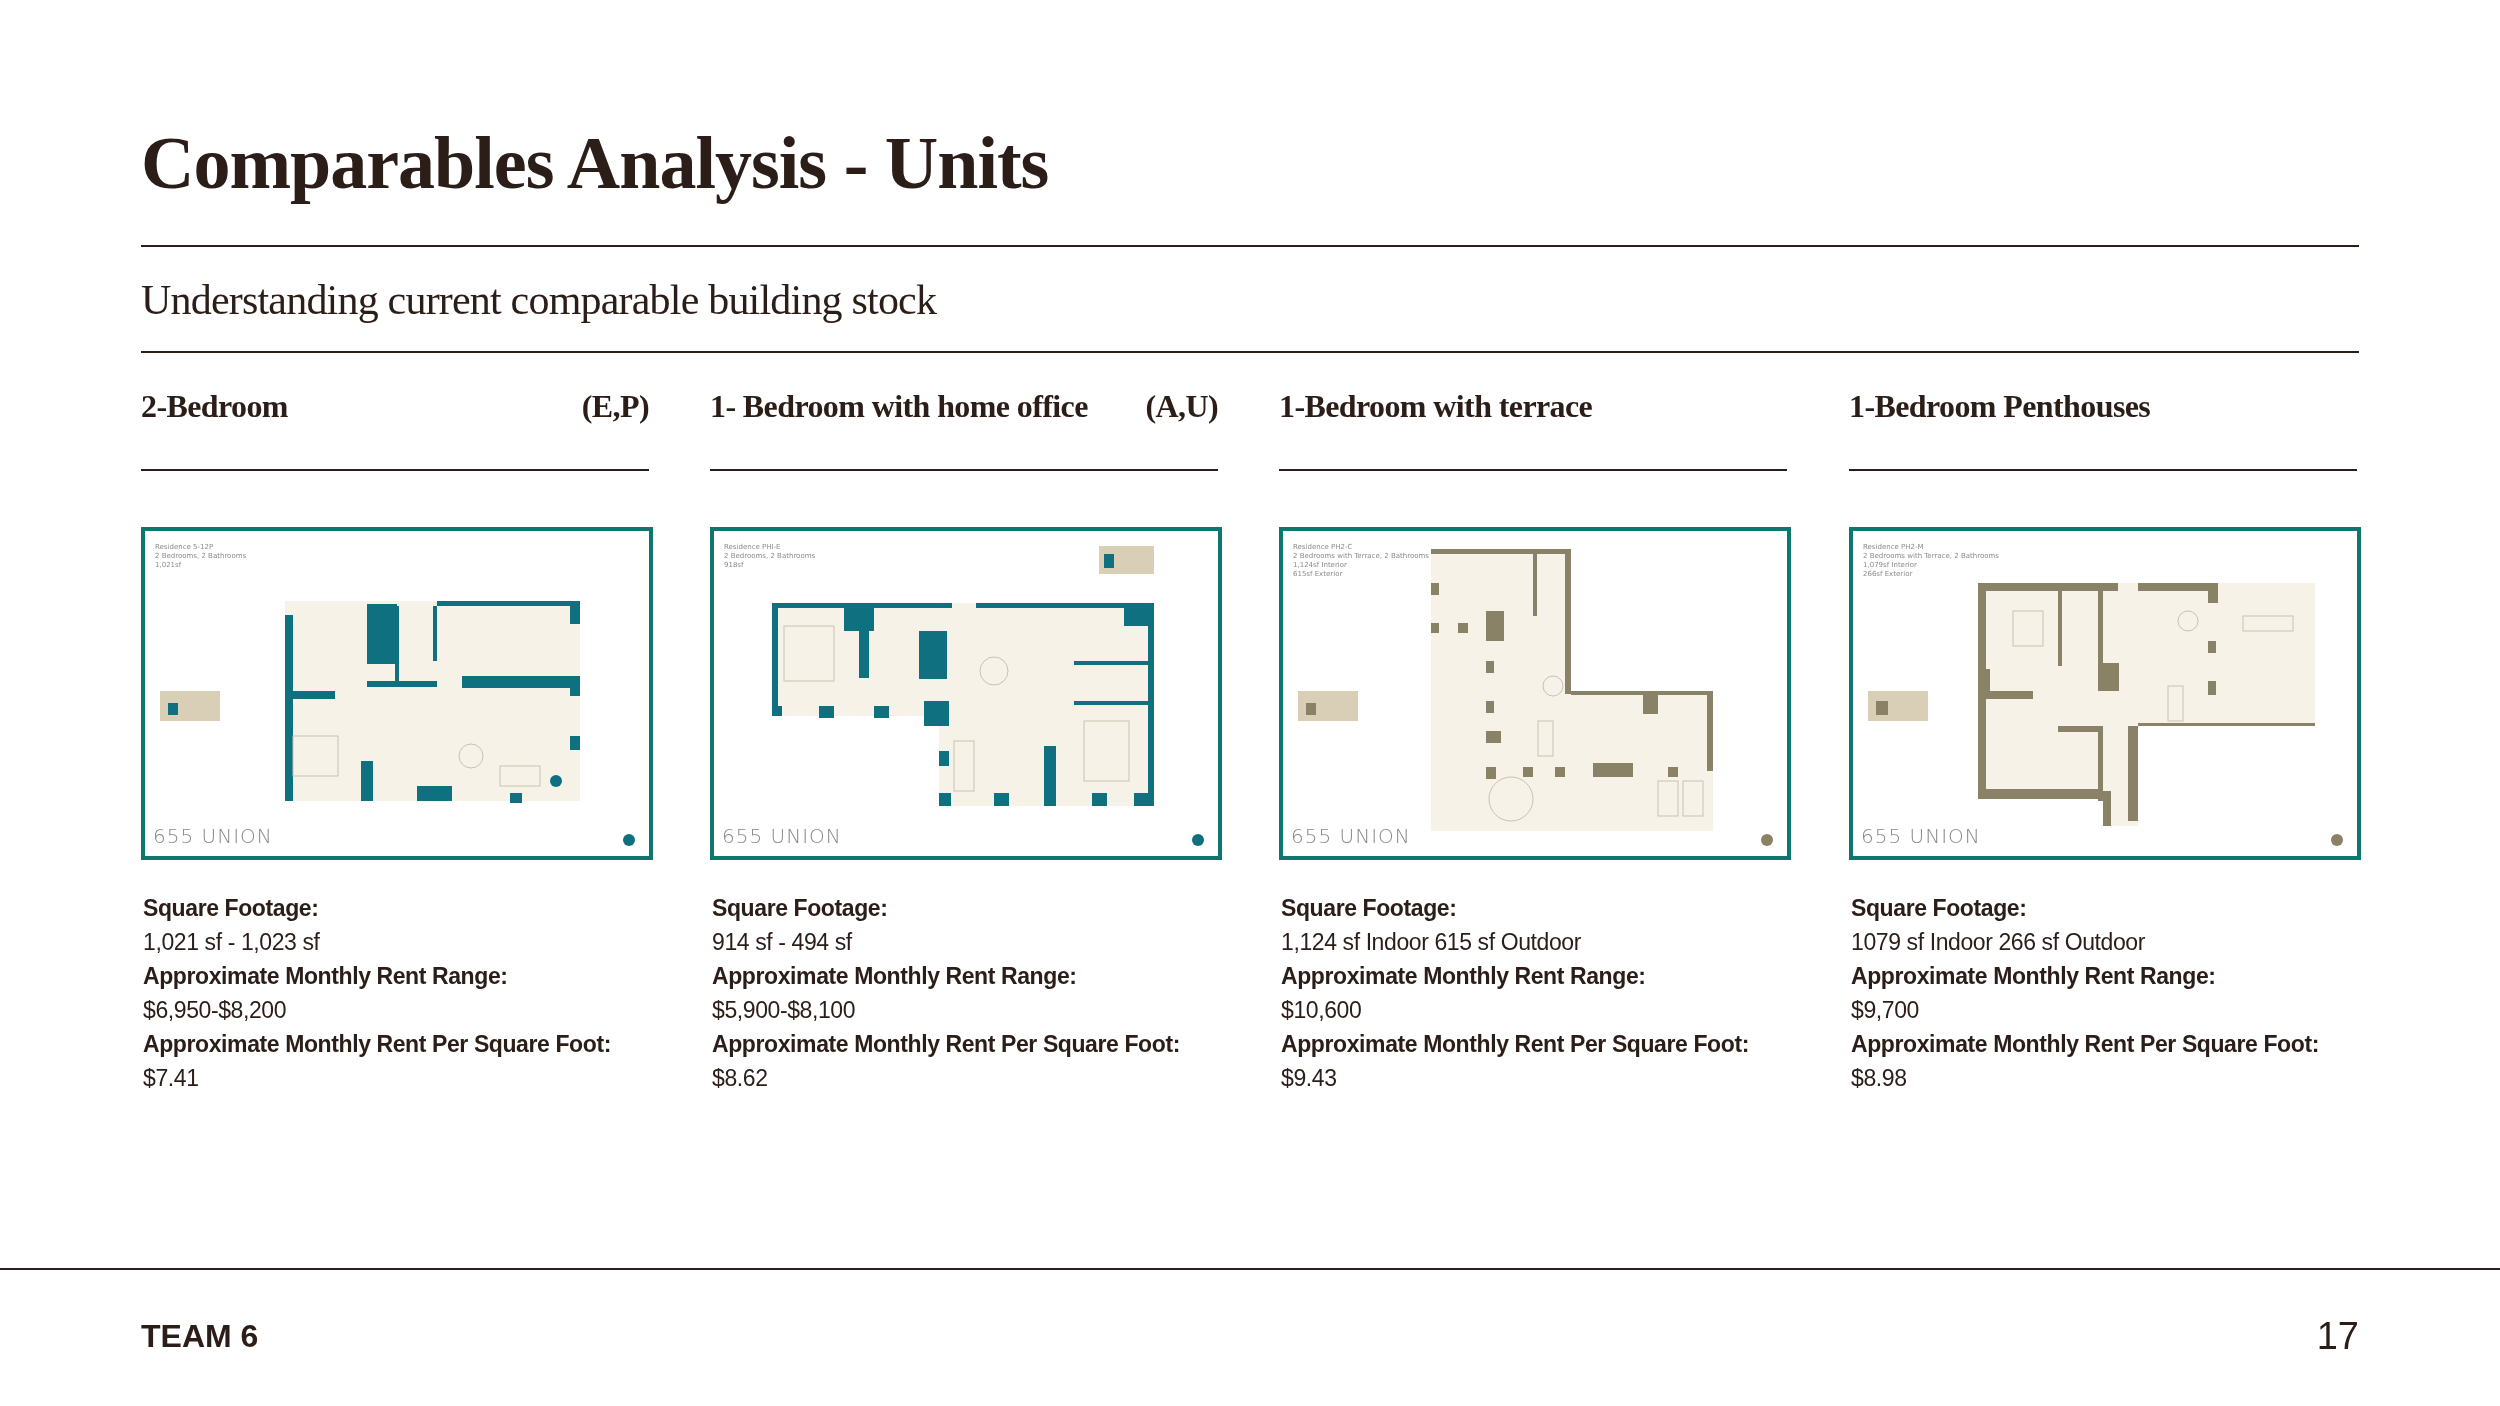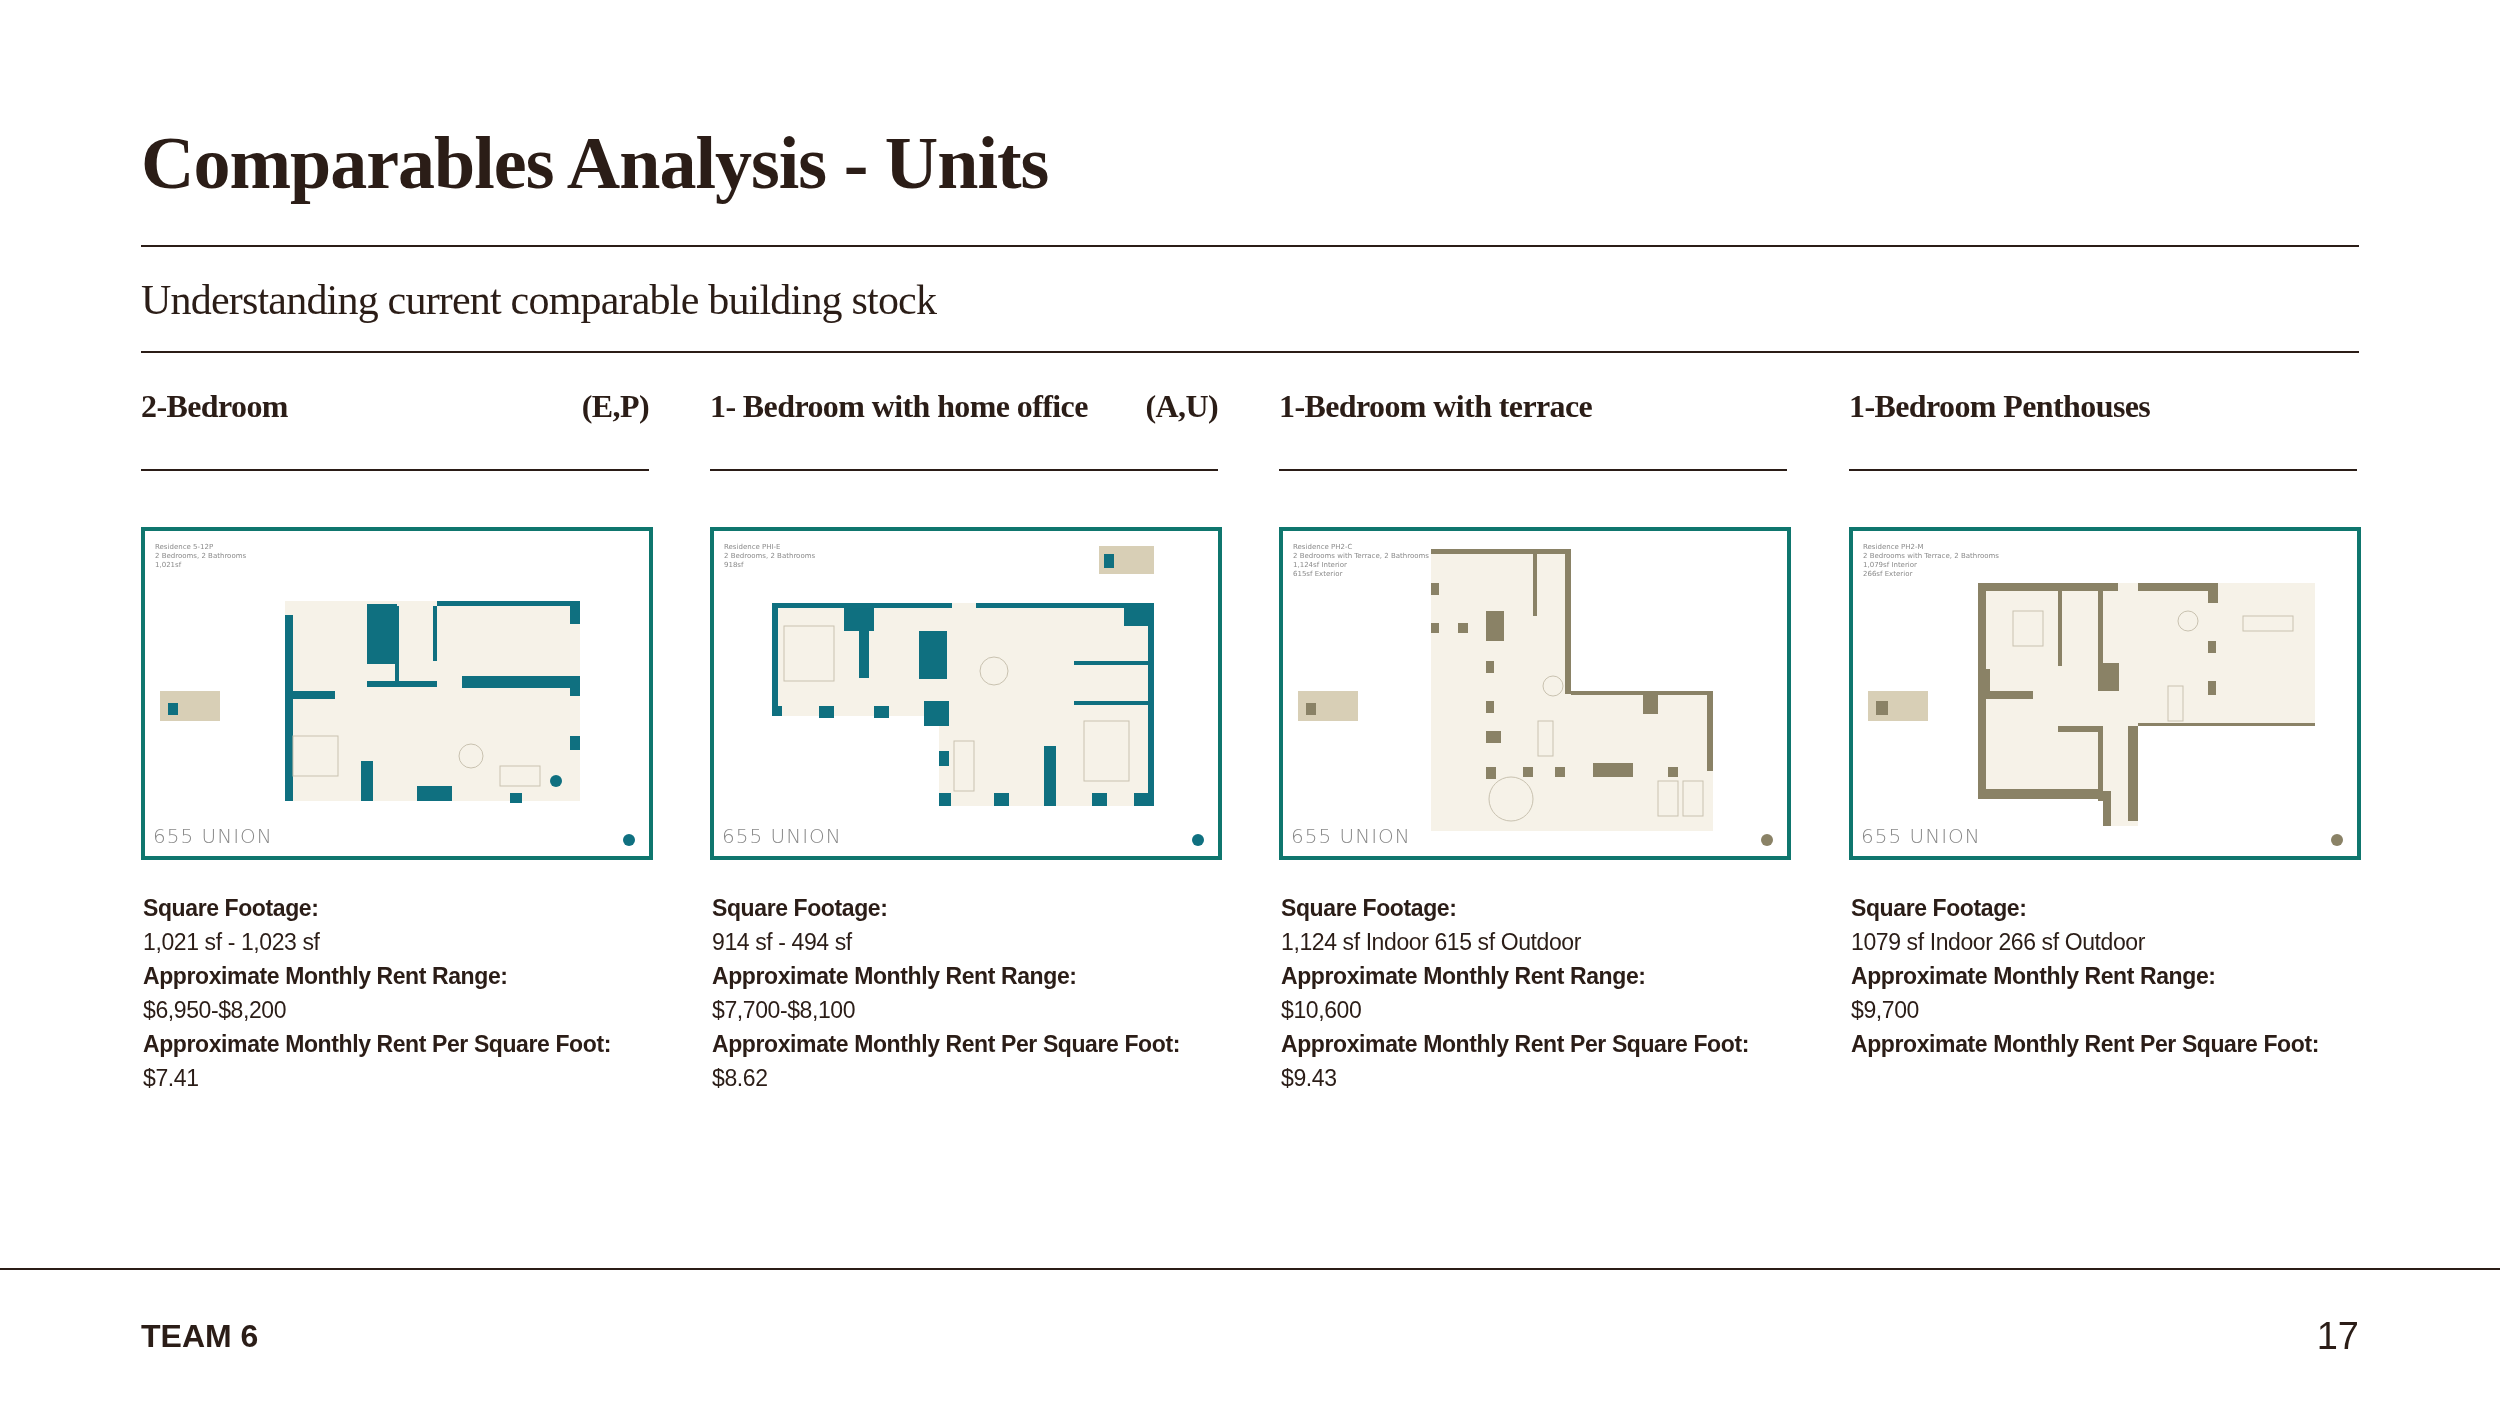--- a/index.html
+++ b/index.html
@@ -131,21 +131,21 @@
       <div>2 Bedrooms, 2 Bathrooms</div>
       <div>918sf</div>
     </div>
     <div class="plan-brand">655 UNION</div>
     <div class="plan-logo" style="background:#0f7080"></div>
   </div>
   <div class="stats">
     <div class="lbl">Square Footage:</div>
     <div class="val">914 sf - 494 sf</div>
     <div class="lbl">Approximate Monthly Rent Range:</div>
-    <div class="val">$7,700-$8,100</div>
+    <div class="val">$5,900-$8,100</div>
     <div class="lbl">Approximate Monthly Rent Per Square Foot:</div>
     <div class="val">$8.62</div>
   </div>
 </div>
 
 <div class="col" style="left:1279px">
   <div class="col-head">
     <span>1-Bedroom with terrace</span>
     <span></span>
   </div>
@@ -251,18 +251,19 @@
     </div>
     <div class="plan-brand">655 UNION</div>
     <div class="plan-logo" style="background:#8a8266"></div>
   </div>
   <div class="stats">
     <div class="lbl">Square Footage:</div>
     <div class="val">1079 sf Indoor 266 sf Outdoor</div>
     <div class="lbl">Approximate Monthly Rent Range:</div>
     <div class="val">$9,700</div>
     <div class="lbl">Approximate Monthly Rent Per Square Foot:</div>
+    <div class="val">$8.98</div>
   </div>
 </div>
 
 <div class="footer-rule"></div>
 <div class="footer-left">TEAM 6</div>
 <div class="footer-right">17</div>
 
 </body></html>

